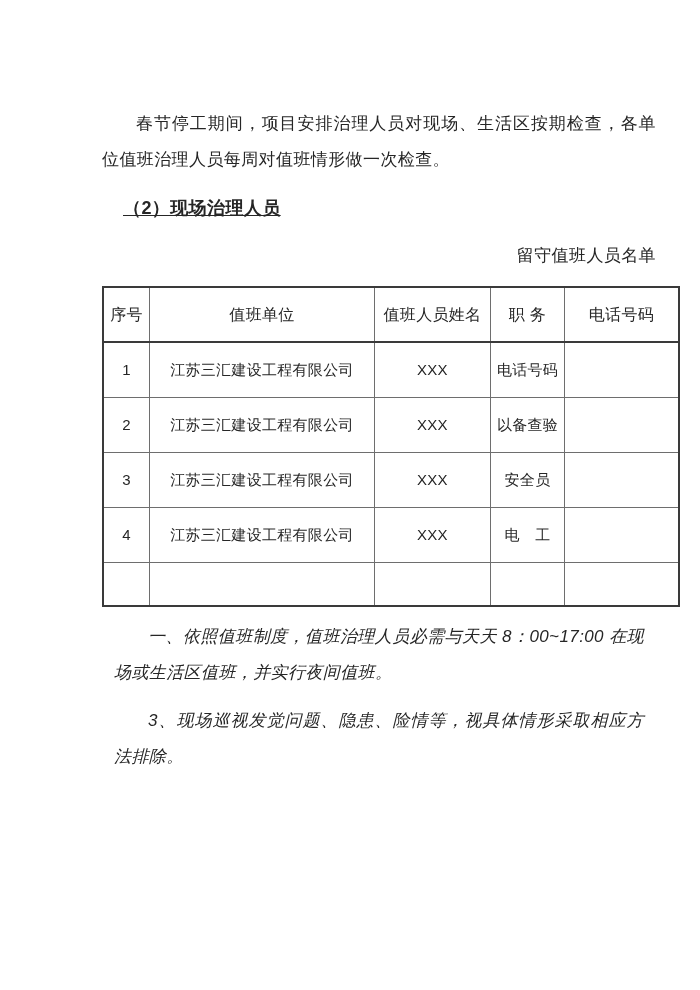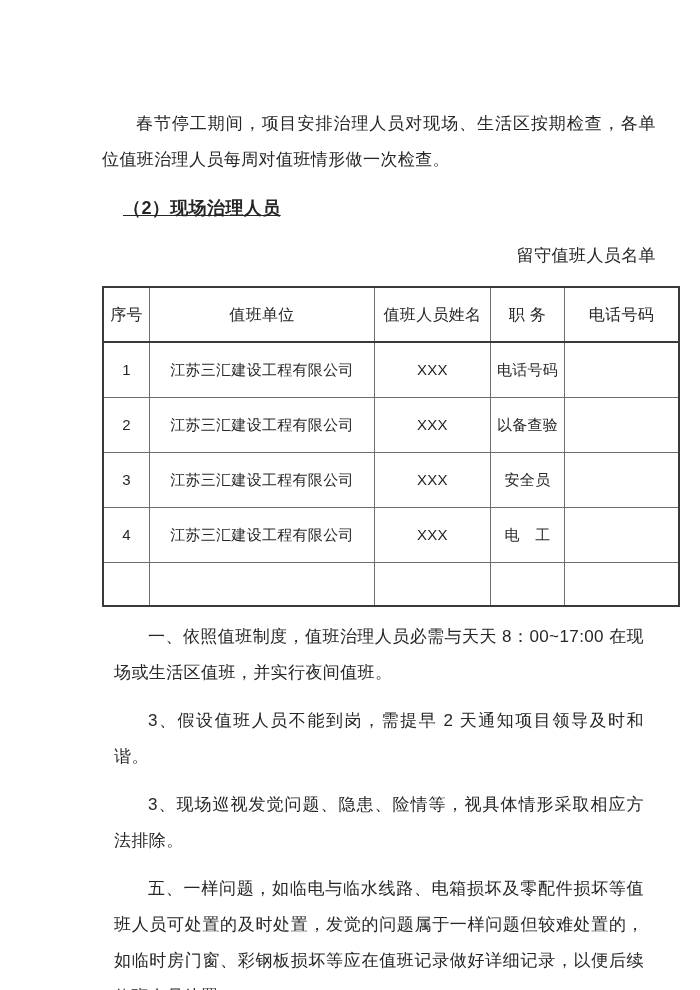--- a/index.html
+++ b/index.html
@@ -61,21 +61,21 @@
   table.roster tr.r-head { height: 55px; }
   table.roster tr.r-head th { border-bottom: 2px solid #3a3a3a; font-size: 16px; }
   table.roster tr.r-data { height: 55px; }
   table.roster tr.r-last { height: 44px; }
   col.c-no    { width: 8.1%; }
   col.c-unit  { width: 39.0%; }
   col.c-name  { width: 20.2%; }
   col.c-role  { width: 12.8%; }
   col.c-phone { width: 19.9%; }
   .notes { margin-top: 6px; }
-  .note-item { text-indent: 2em; }
+  .note-item { text-indent: 2em; font-style: italic; }
 </style>
 </head>
 <body>
 
 <div class="page doc-text">
 
   <p class="body-para">春节停工期间，项目安排治理人员对现场、生活区按期检查，各单位值班治理人员每周对值班情形做一次检查。</p>
 
   <div class="section-heading">（2）现场治理人员</div>
 
@@ -130,18 +130,16 @@
         <td></td>
         <td></td>
         <td></td>
         <td></td>
       </tr>
     </tbody>
   </table>
 
   <div class="notes">
     <p class="note-item">一、依照值班制度，值班治理人员必需与天天 8：00~17:00 在现场或生活区值班，并实行夜间值班。</p>
-    <p class="note-item">3、假设值班人员不能到岗，需提早 2 天通知项目领导及时和谐。</p>
     <p class="note-item">3、现场巡视发觉问题、隐患、险情等，视具体情形采取相应方法排除。</p>
-    <p class="note-item">五、一样问题，如临电与临水线路、电箱损坏及零配件损坏等值班人员可处置的及时处置，发觉的问题属于一样问题但较难处置的，如临时房门窗、彩钢板损坏等应在值班记录做好详细记录，以便后续值班人员处置。</p>
   </div>
 
 </div>
 
 </body></html>

